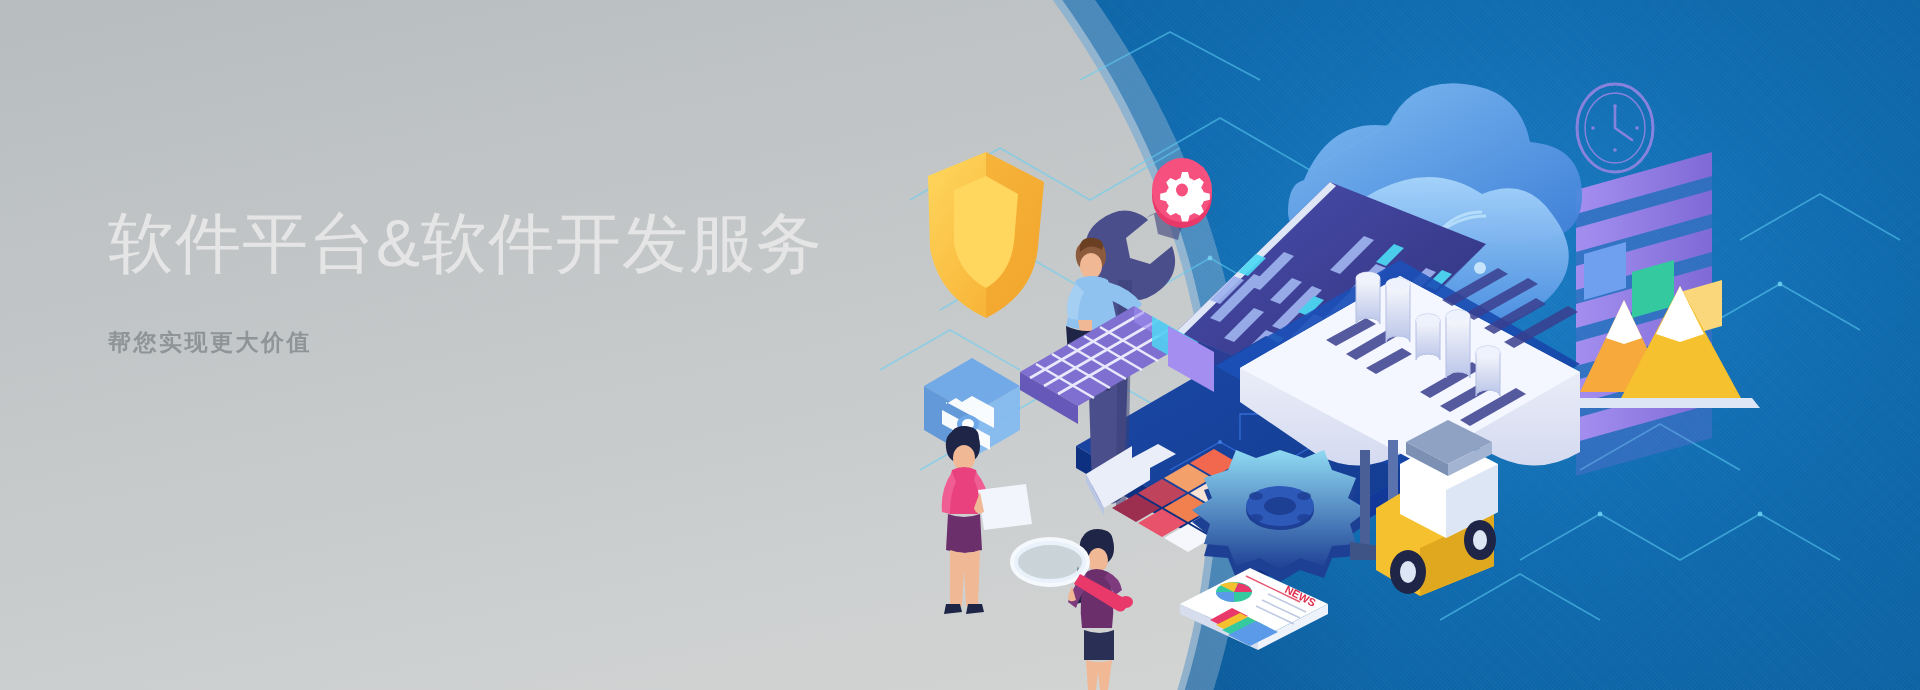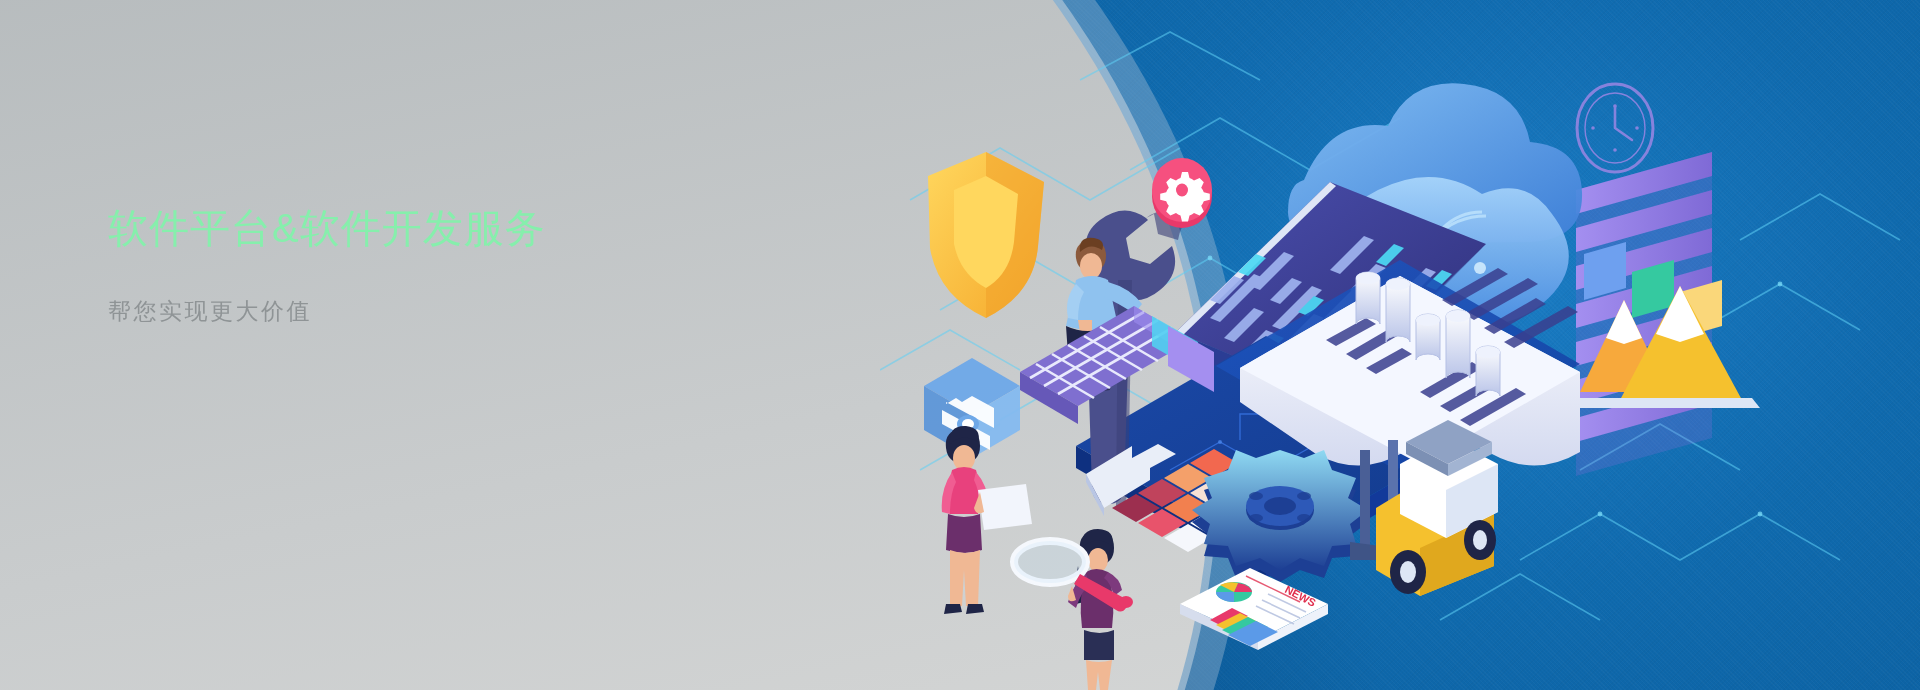--- a/index.html
+++ b/index.html
@@ -37,26 +37,26 @@
   }
   .sweep.s1 { background:rgba(166,190,212,.40); transform:translate(38px,-6px); }
   .sweep.s2 { background:rgba(188,205,219,.62); transform:translate(8px,-2px); }
   .sweep.s3 {
     background:linear-gradient(168deg,#aeb3b5 0%,#b6bbbd 28%,#c9cccd 55%,#d8d9d8 78%,#dedfde 100%);
   }
 
   
   .copy { position:absolute; left:108px; top:205px; width:720px; }
   .headline {
-    font-size:40px; line-height:1.18; letter-spacing:1px;
-    color:#86efac; font-weight:400; white-space:nowrap;
+    font-size:66px; line-height:1.18; letter-spacing:1px;
+    color:#e5e5e5; font-weight:400; white-space:nowrap;
   }
   .subhead {
     margin-top:44px; font-size:23px; letter-spacing:2.5px;
-    color:#8f9496; font-weight:400;
+    color:#8f9496; font-weight:700;
   }
 
   
   .art { position:absolute; left:880px; top:0; width:1040px; height:690px; }
   .art svg { display:block; width:1040px; height:690px; }
 </style>
 </head>
 <body>
 
 <div id="banner">

